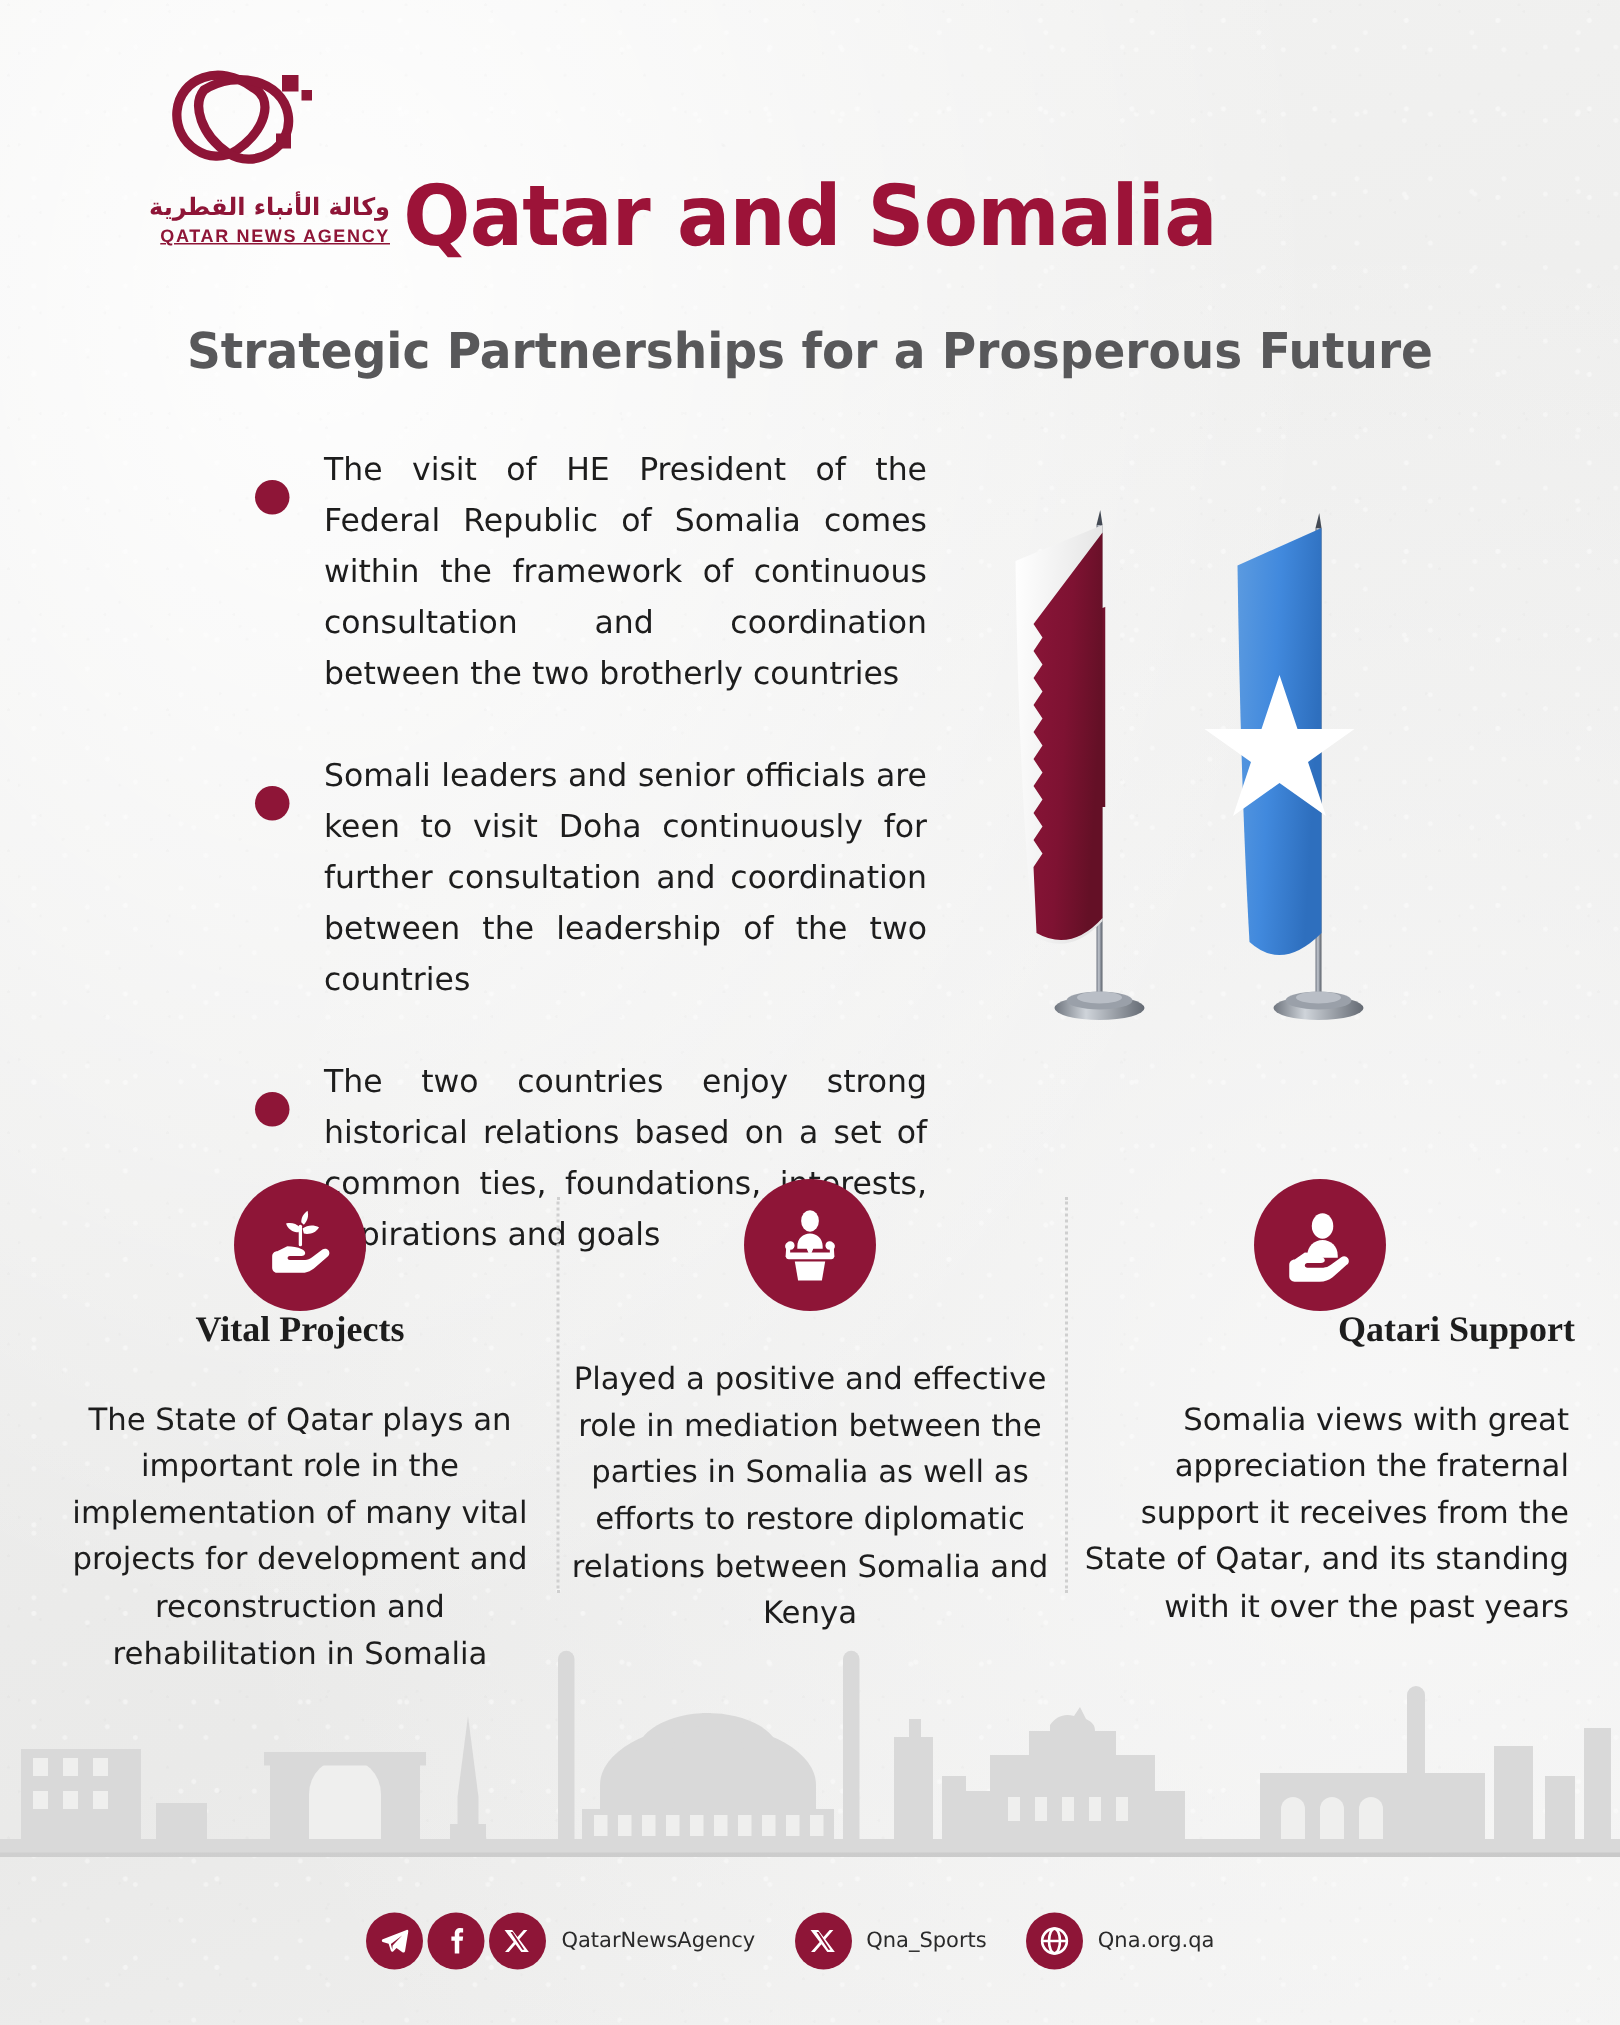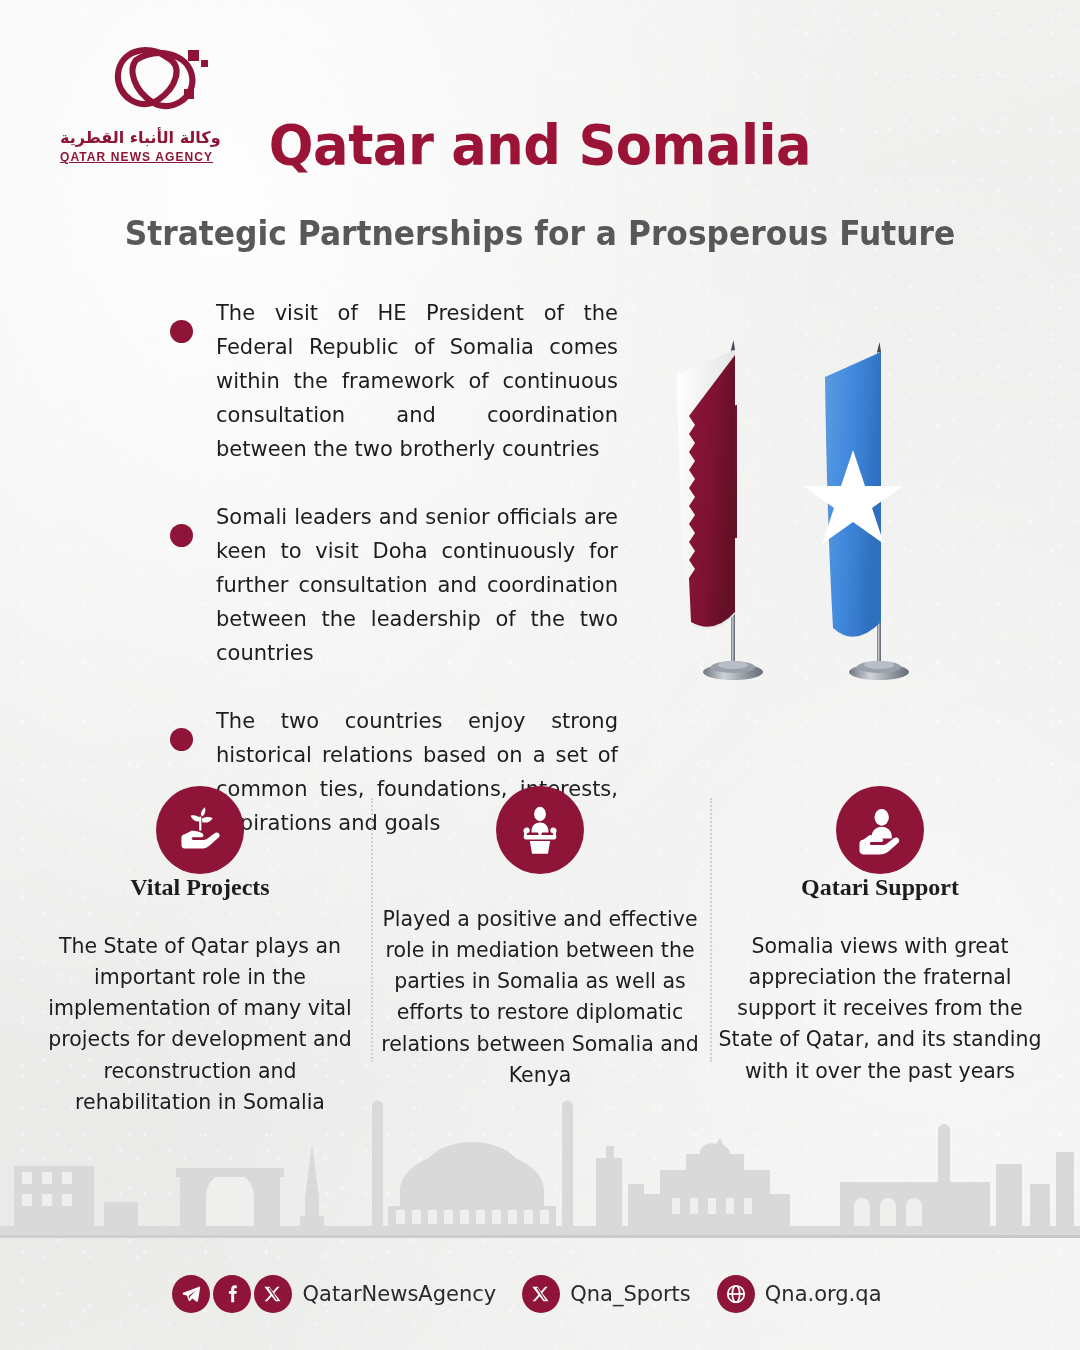--- a/index.html
+++ b/index.html
@@ -32,21 +32,21 @@
       radial-gradient(circle at 19% 58%, rgba(0,0,0,.03) 0 1px, transparent 1px),
       radial-gradient(circle at 46% 77%, rgba(255,255,255,.8) 0 1.3px, transparent 2px),
       radial-gradient(circle at 71% 88%, rgba(0,0,0,.028) 0 1px, transparent 1px),
       radial-gradient(circle at 92% 64%, rgba(255,255,255,.8) 0 1.2px, transparent 2px);
     background-size:
       53px 47px, 61px 59px, 43px 67px, 71px 53px,
       67px 61px, 49px 43px, 59px 71px, 47px 49px;
   }
 
   
-  #logo { position:absolute; left:60px; top:44px; width:200px; text-align:left; }
+  #logo { position:absolute; left:60px; top:44px; width:200px; text-align:right; }
   #logo .mark { width:108px; height:82px; margin:0 auto; display:block; }
   #logo .ar {
     font-family:"DejaVu Sans", sans-serif;
     font-size:16px; color:#8E1537; direction:rtl;
     margin-top:2px; letter-spacing:.5px; font-weight:700;
   }
   #logo .en {
     font-size:12px; color:#8E1537; font-weight:700;
     letter-spacing:1.1px; margin-top:3px;text-decoration:underline;
   }
@@ -84,21 +84,21 @@
   }
 
   
   #flags { position:absolute; left:655px; top:322px; width:370px; height:378px; }
 
   
   #cards { position:absolute; left:0; top:786px; width:1080px; height:380px; }
   .card { position:absolute; top:0; width:340px; text-align:center; }
   .card.c1 { left:30px; }
   .card.c2 { left:370px; }
-  .card.c3 { left:710px; }
+  .card.c3 { left:710px;text-align:right; }
 
   .divider {
     position:absolute; top:12px; width:0; height:264px;
     border-left:2px dotted #cfcfcf;
   }
   .divider.d1 { left:371px; }
   .divider.d2 { left:710px; }
 
   .iconwrap {
     width:88px; height:88px; border-radius:50%;
@@ -130,21 +130,21 @@
   }
   .sgroup { display:flex; align-items:center; }
   .sicon {
     width:38px; height:38px; border-radius:50%;
     background:#8E1537; display:flex; align-items:center; justify-content:center;
     flex:0 0 auto;
   }
   .sicon + .sicon { margin-left:3px; }
   .slabel {
     font-family:"DejaVu Sans", sans-serif;
-    font-size:21px; color:#2a2a2a; margin:0 26px 0 10px; white-space:nowrap;
+    font-size:14px; color:#2a2a2a; margin:0 26px 0 10px; white-space:nowrap;
   }
 </style>
 </head>
 <body>
 
 <div id="page">
 
   <div id="logo">
     <svg class="mark" viewBox="0 0 108 82">
       <g fill="none" stroke="#8E1537" stroke-width="6.2" stroke-linecap="round">

